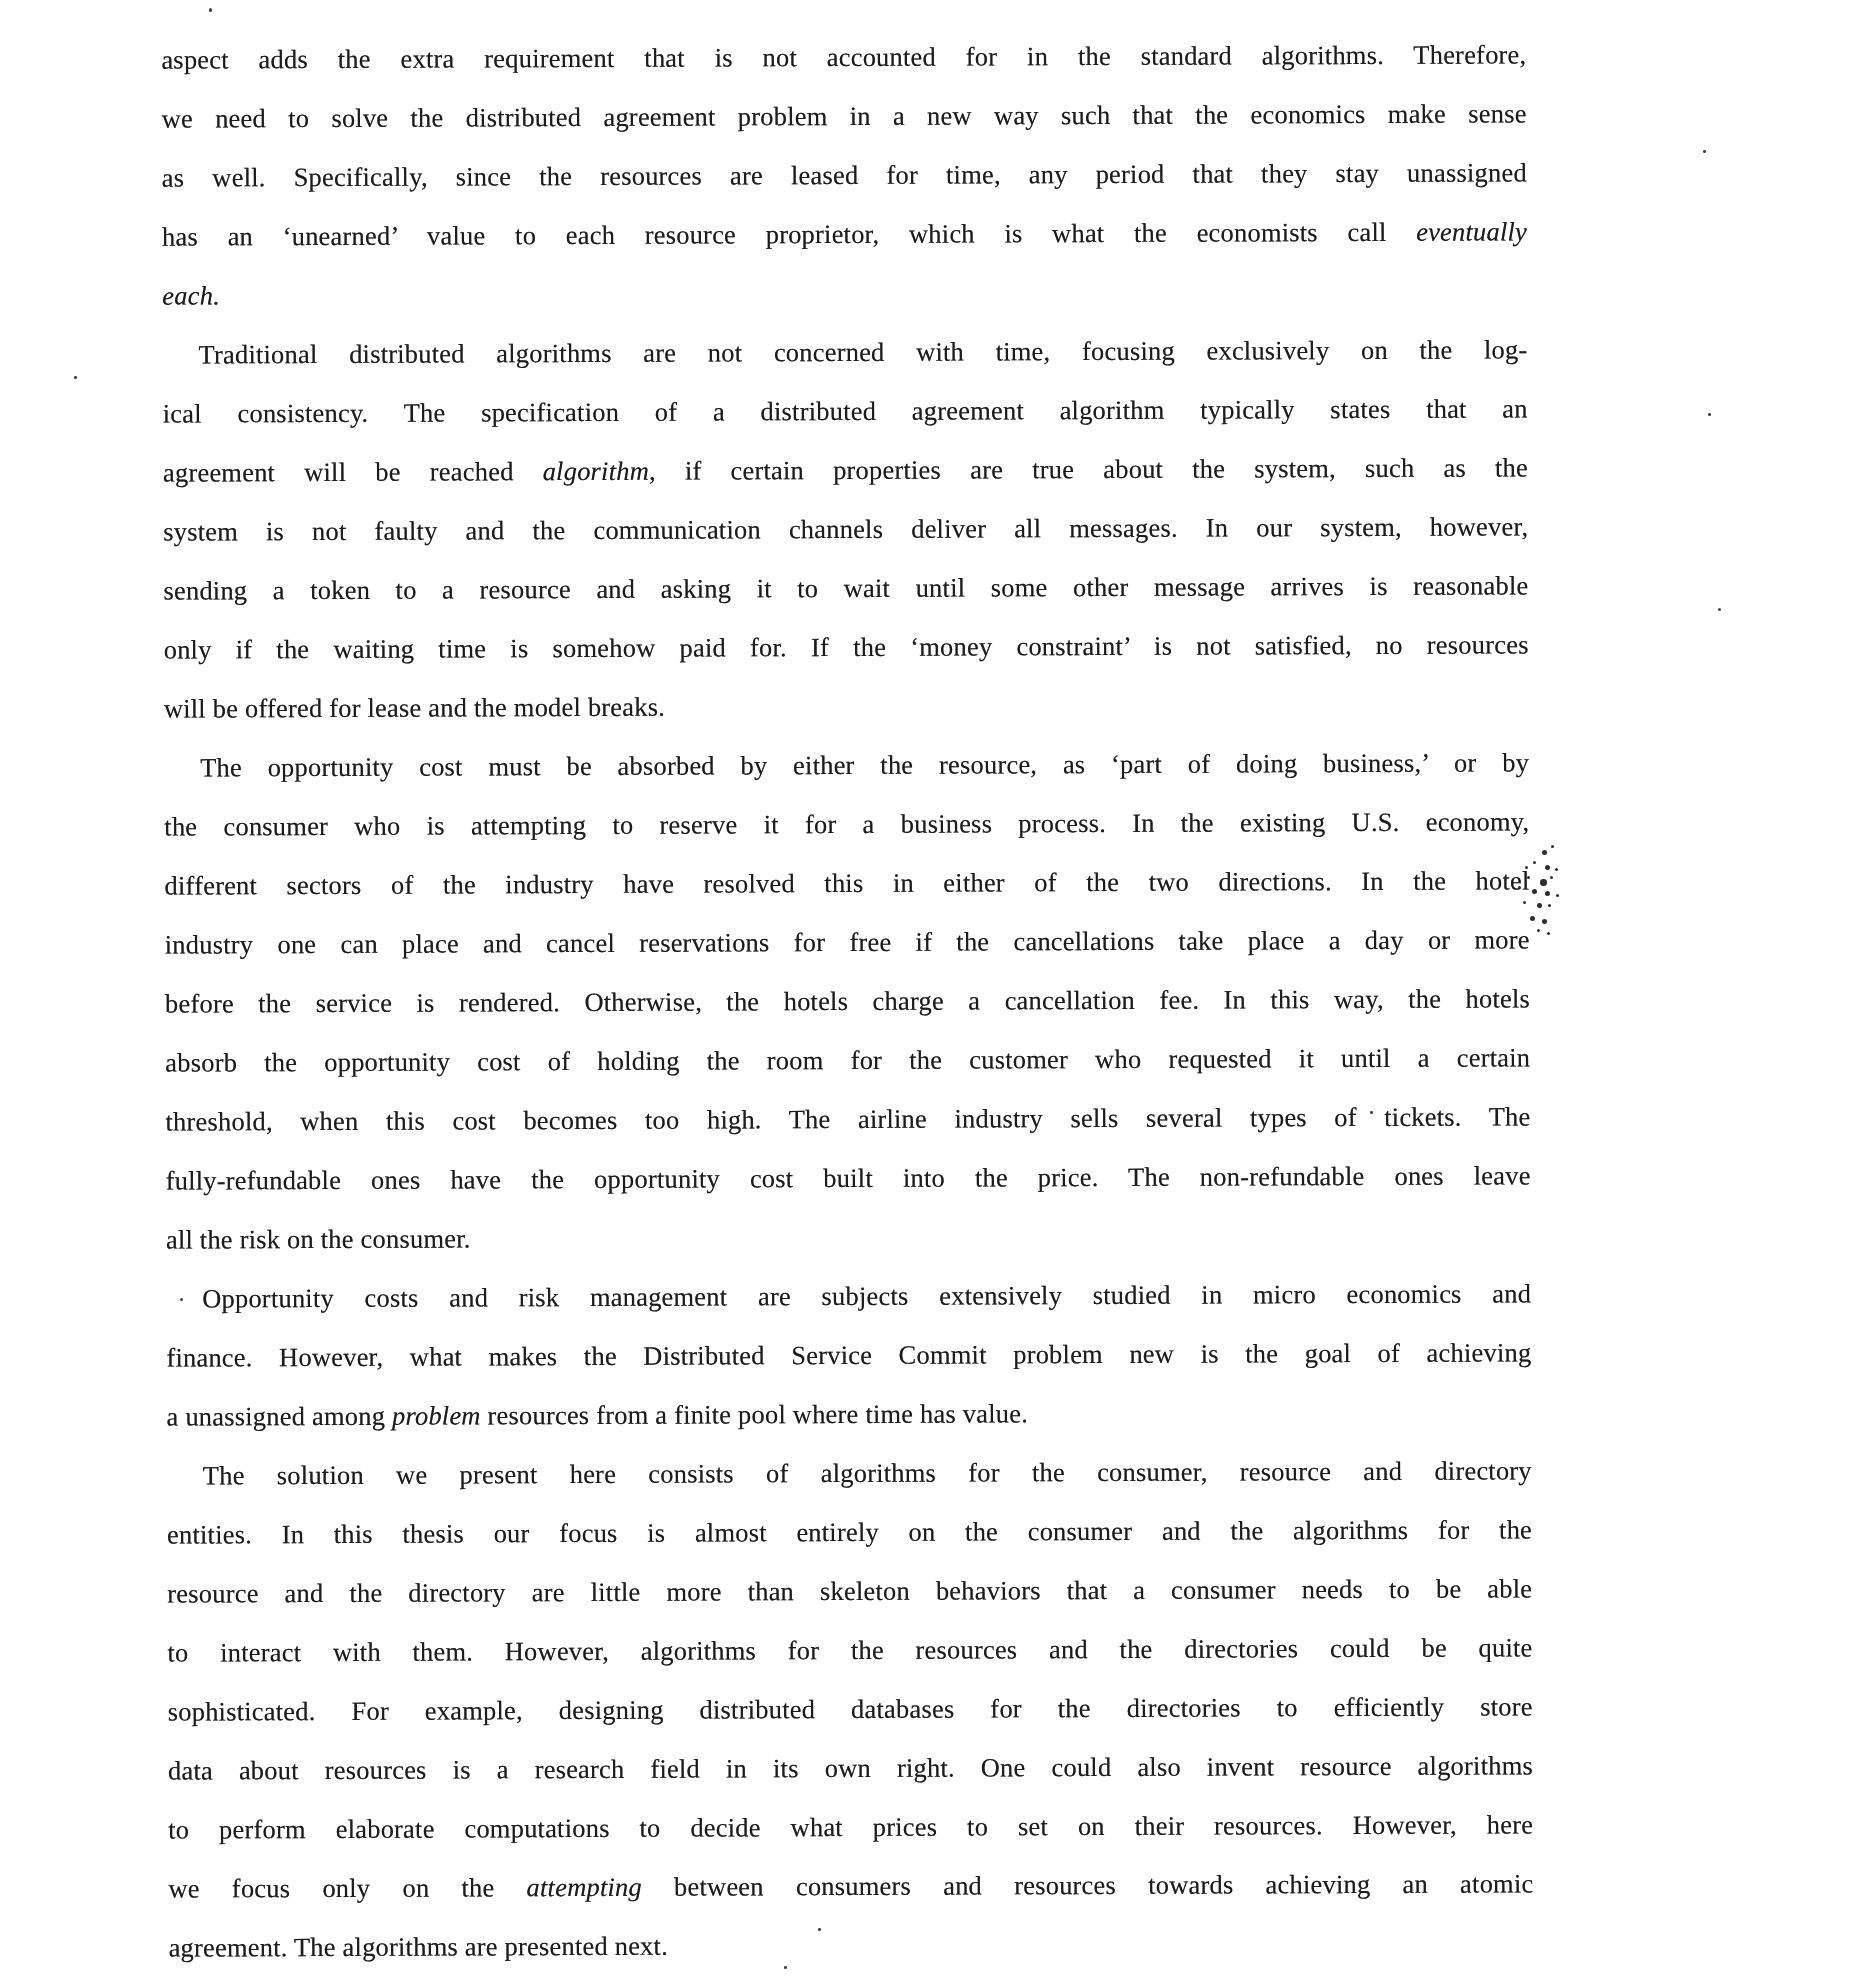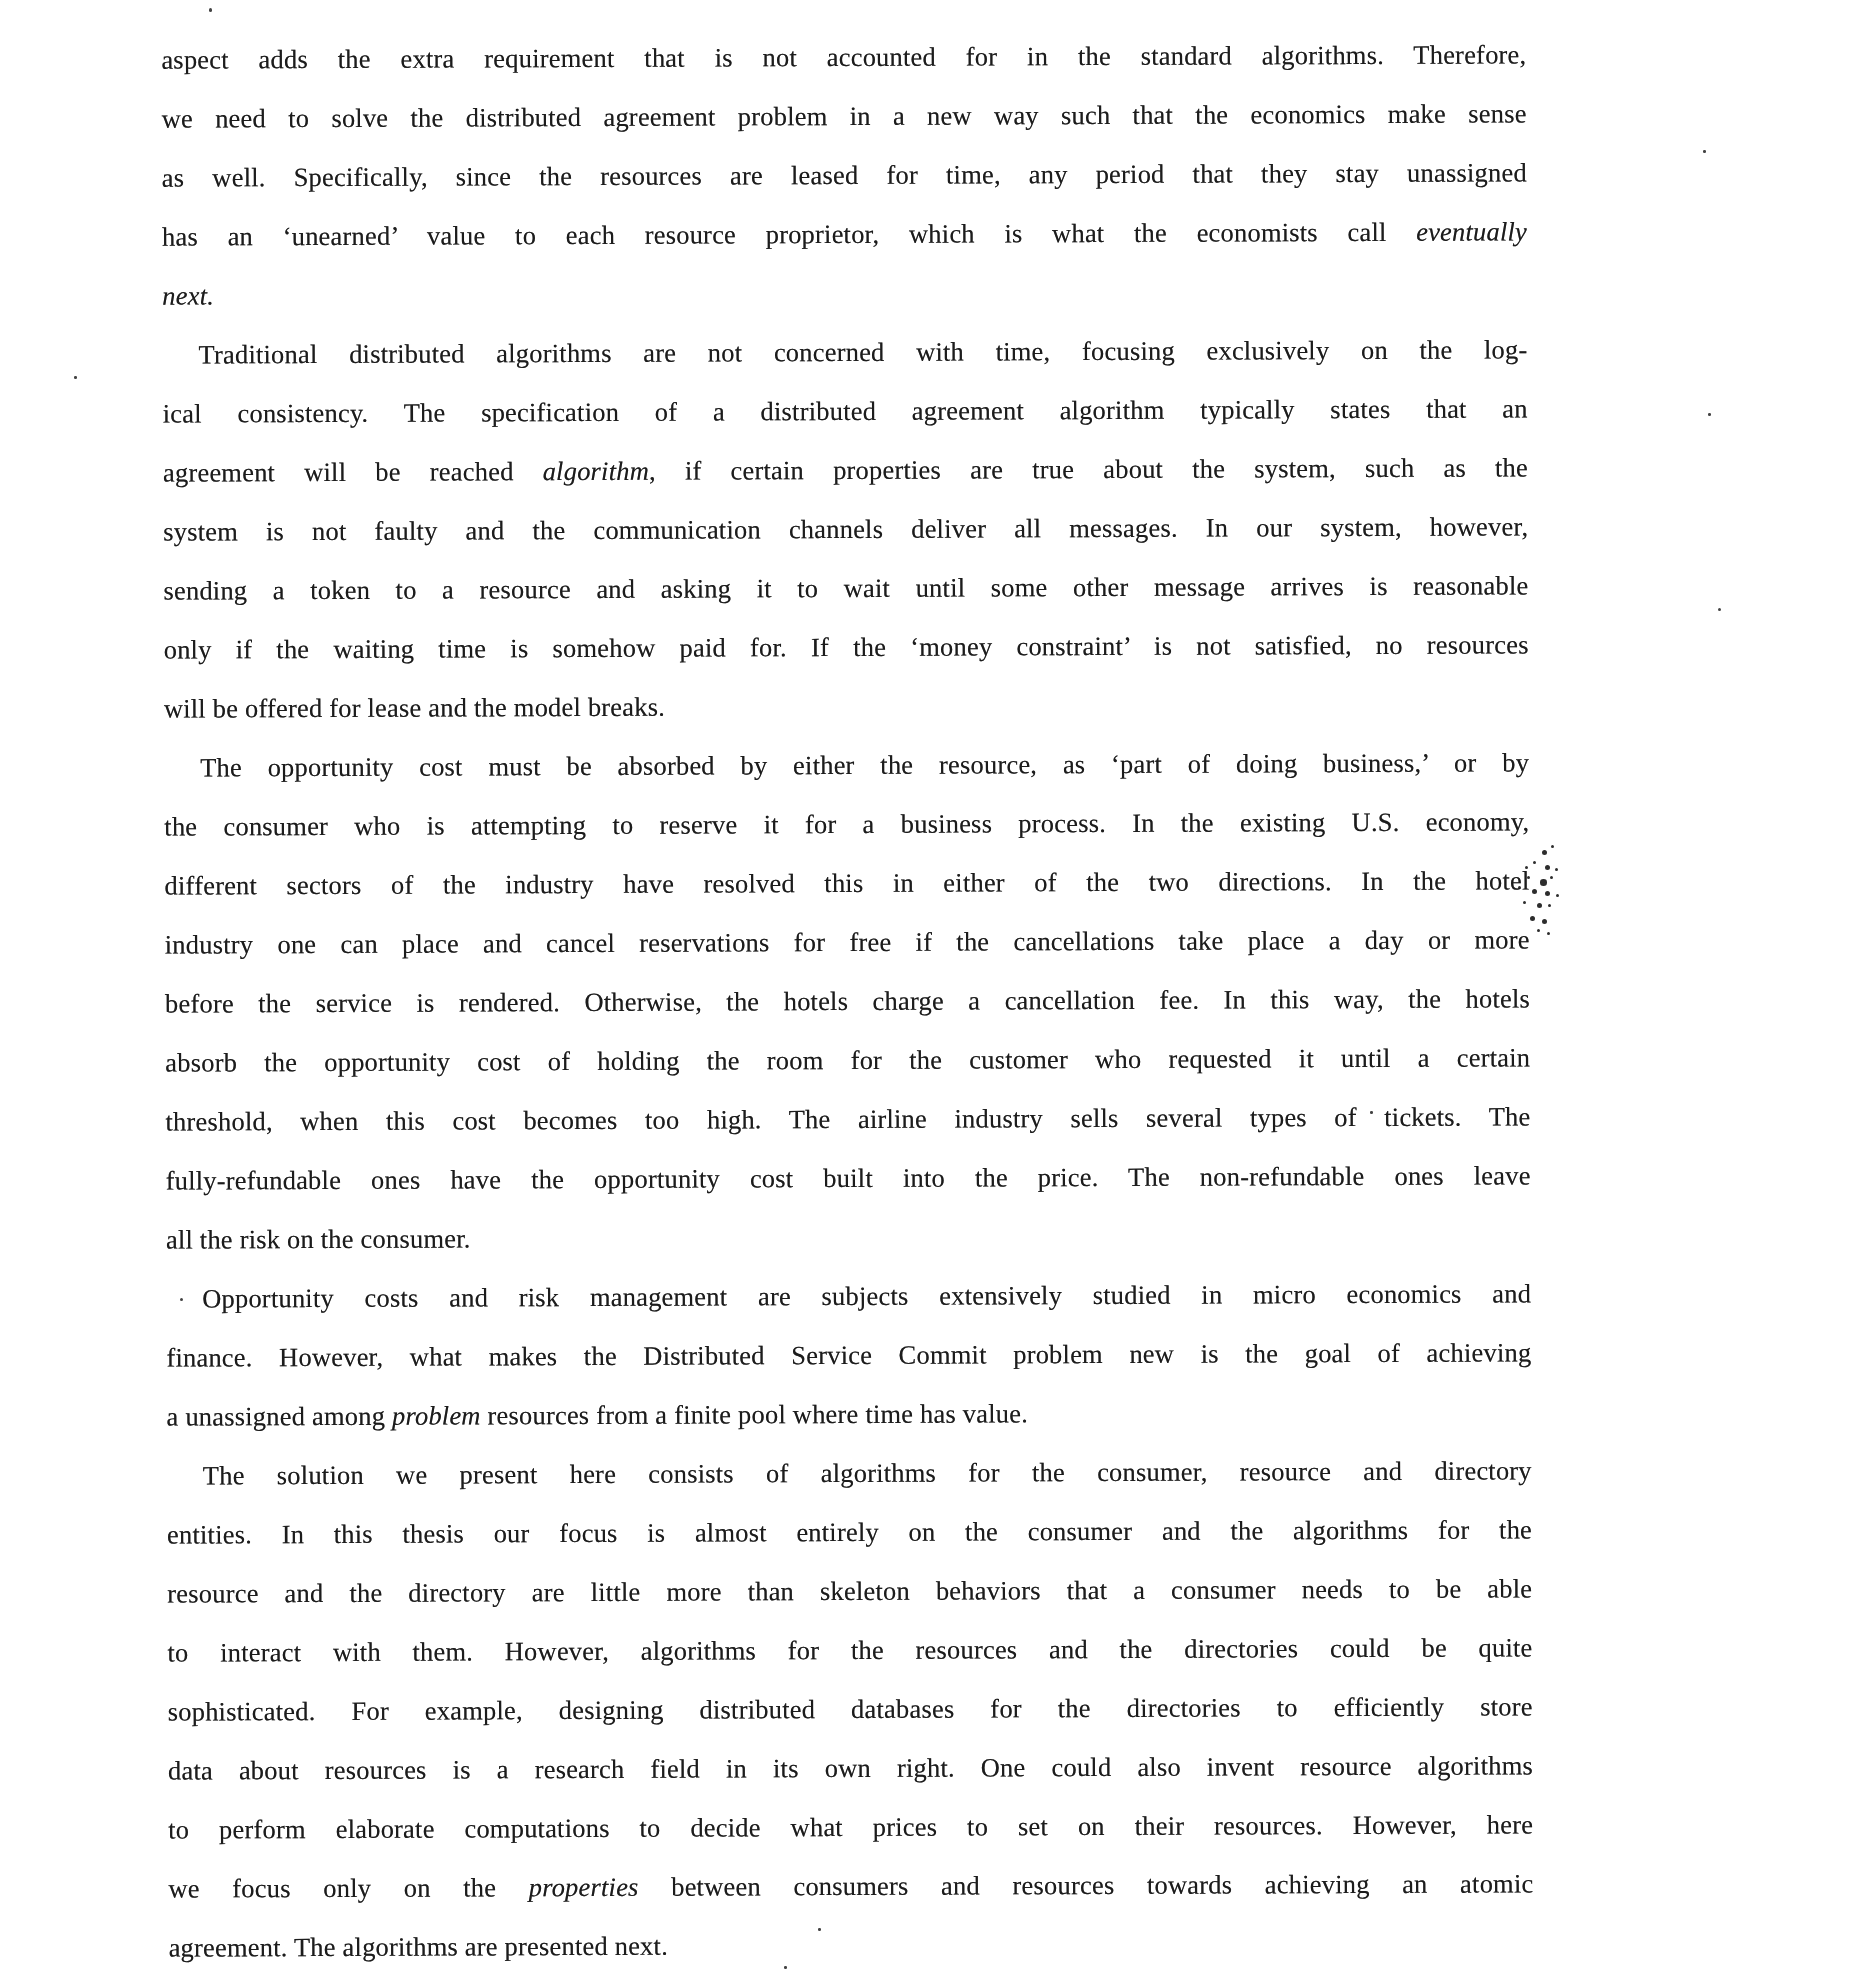--- a/index.html
+++ b/index.html
@@ -53,21 +53,21 @@
 </head>
 <body>
 
 <div class="page">
   <div class="textblock">
       <div class="paragraph">
         <div class="line"><span class="run">aspect adds the extra requirement that is not accounted for in the standard algorithms. Therefore,</span></div>
         <div class="line"><span class="run">we need to solve the distributed agreement problem in a new way such that the economics make sense</span></div>
         <div class="line"><span class="run">as well. Specifically, since the resources are leased for time, any period that they stay unassigned</span></div>
         <div class="line"><span class="run">has an ‘unearned’ value to each resource proprietor, which is what the economists call </span><span class="run italic">eventually</span></div>
-        <div class="line final"><span class="run italic">next.</span></div>
+        <div class="line final"><span class="run italic">each.</span></div>
       </div>
       <div class="paragraph">
         <div class="line indent"><span class="run">Traditional distributed algorithms are not concerned with time, focusing exclusively on the log-</span></div>
         <div class="line"><span class="run">ical consistency. The specification of a distributed agreement algorithm typically states that an</span></div>
         <div class="line"><span class="run">agreement will be reached </span><span class="run italic">algorithm</span><span class="run">, if certain properties are true about the system, such as the</span></div>
         <div class="line"><span class="run">system is not faulty and the communication channels deliver all messages. In our system, however,</span></div>
         <div class="line"><span class="run">sending a token to a resource and asking it to wait until some other message arrives is reasonable</span></div>
         <div class="line"><span class="run">only if the waiting time is somehow paid for. If the ‘money constraint’ is not satisfied, no resources</span></div>
         <div class="line final"><span class="run">will be offered for lease and the model breaks.</span></div>
       </div>
@@ -88,21 +88,21 @@
         <div class="line final"><span class="run">a unassigned among </span><span class="run italic">problem</span><span class="run"> resources from a finite pool where time has value.</span></div>
       </div>
       <div class="paragraph">
         <div class="line indent"><span class="run">The solution we present here consists of algorithms for the consumer, resource and directory</span></div>
         <div class="line"><span class="run">entities. In this thesis our focus is almost entirely on the consumer and the algorithms for the</span></div>
         <div class="line"><span class="run">resource and the directory are little more than skeleton behaviors that a consumer needs to be able</span></div>
         <div class="line"><span class="run">to interact with them. However, algorithms for the resources and the directories could be quite</span></div>
         <div class="line"><span class="run">sophisticated. For example, designing distributed databases for the directories to efficiently store</span></div>
         <div class="line"><span class="run">data about resources is a research field in its own right. One could also invent resource algorithms</span></div>
         <div class="line"><span class="run">to perform elaborate computations to decide what prices to set on their resources. However, here</span></div>
-        <div class="line"><span class="run">we focus only on the </span><span class="run italic">properties</span><span class="run"> between consumers and resources towards achieving an atomic</span></div>
+        <div class="line"><span class="run">we focus only on the </span><span class="run italic">attempting</span><span class="run"> between consumers and resources towards achieving an atomic</span></div>
         <div class="line final"><span class="run">agreement. The algorithms are presented next.</span></div>
       </div>
     </div>
   <div id="artifacts">
       <div class="speck" style="left: 209px; top: 8.3px; width: 3.3px; height: 3.3px;"></div>
       <div class="speck" style="left: 506px; top: 62px; width: 2.5px; height: 2.5px;"></div>
       <div class="speck" style="left: 1703px; top: 150px; width: 2.5px; height: 2.5px;"></div>
       <div class="speck" style="left: 1708px; top: 413px; width: 2.5px; height: 2.5px;"></div>
       <div class="speck" style="left: 74px; top: 376px; width: 2.5px; height: 2.5px;"></div>
       <div class="speck" style="left: 1718px; top: 608px; width: 3.3px; height: 3.3px;"></div>

